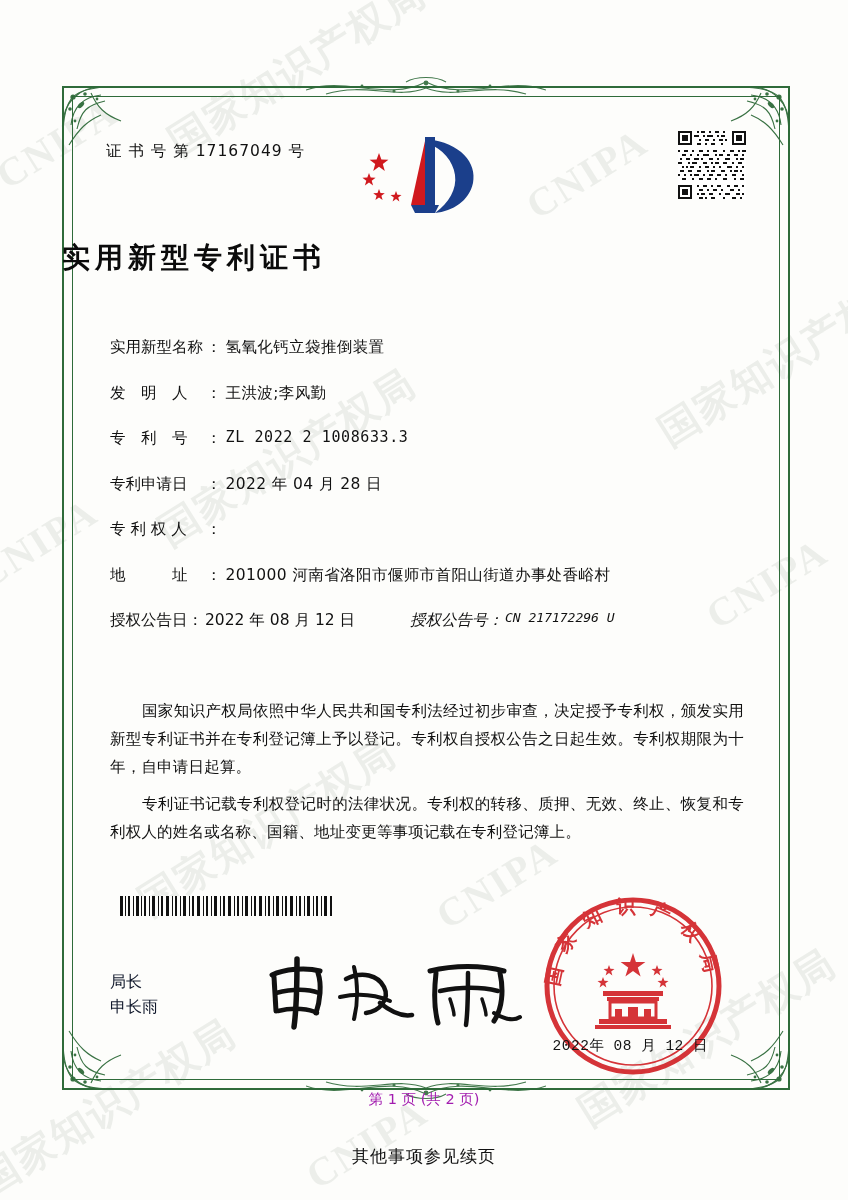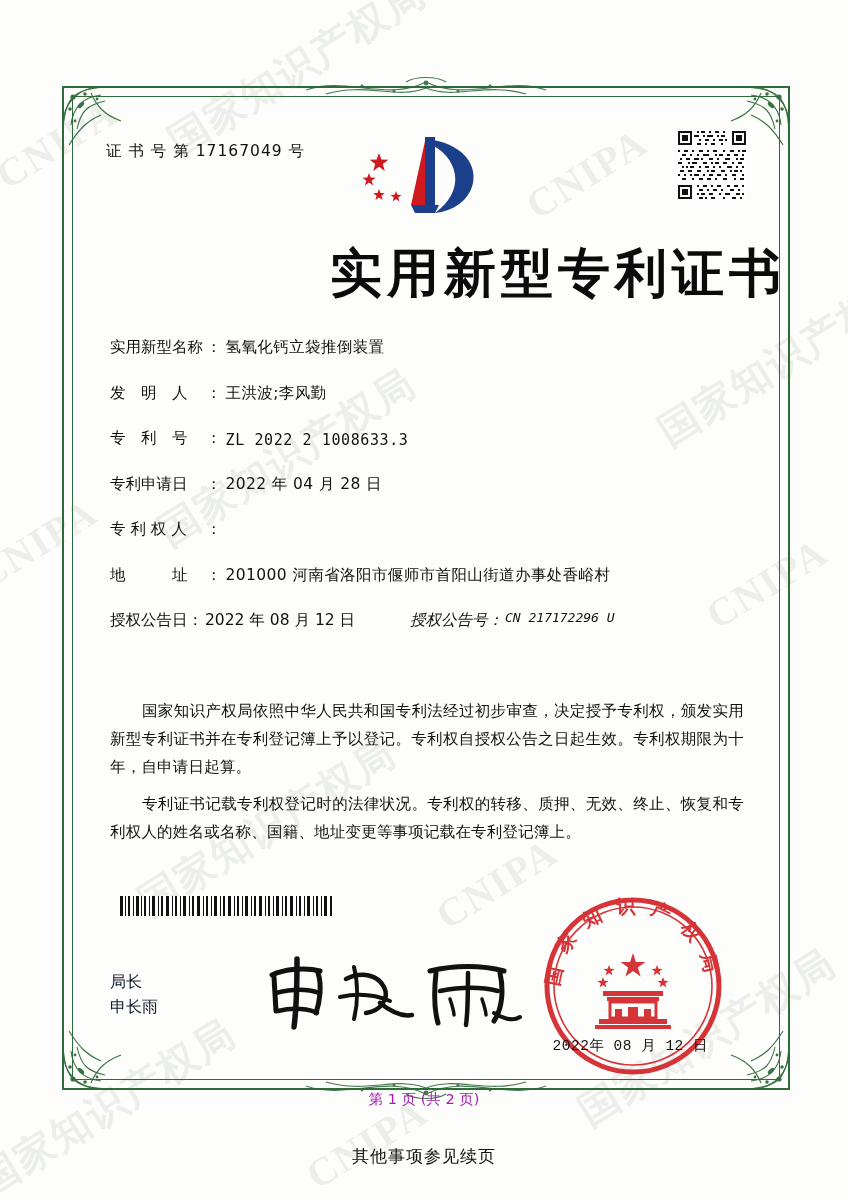--- a/index.html
+++ b/index.html
@@ -115,37 +115,37 @@
     transform: translateX(-50%);
     width: 150px;
     height: 92px;
   }
 
   .doc-title {
     position: absolute;
     left: 0;
     right: 0;
     top: 158px;
-    text-align: right;
-    font-size: 52px;
+    text-align: left;
+    font-size: 28px;
     font-weight: 700;
     letter-spacing: 5px;
     color: #0b0b0b;
     font-family: "DejaVu Sans", sans-serif;
   }
 
   .fields {
     position: absolute;
     left: 48px;
     top: 256px;
     right: 40px;
   }
   .field-row {
     display: flex;
-    align-items: flex-end;
+    align-items: flex-start;
     margin-bottom: 24.5px;
     font-size: 15.5px;
     color: #111;
     font-family: "DejaVu Sans", sans-serif;
   }
   .field-label {
     width: 96px;
     flex: 0 0 96px;
     letter-spacing: 0;
     white-space: nowrap;

